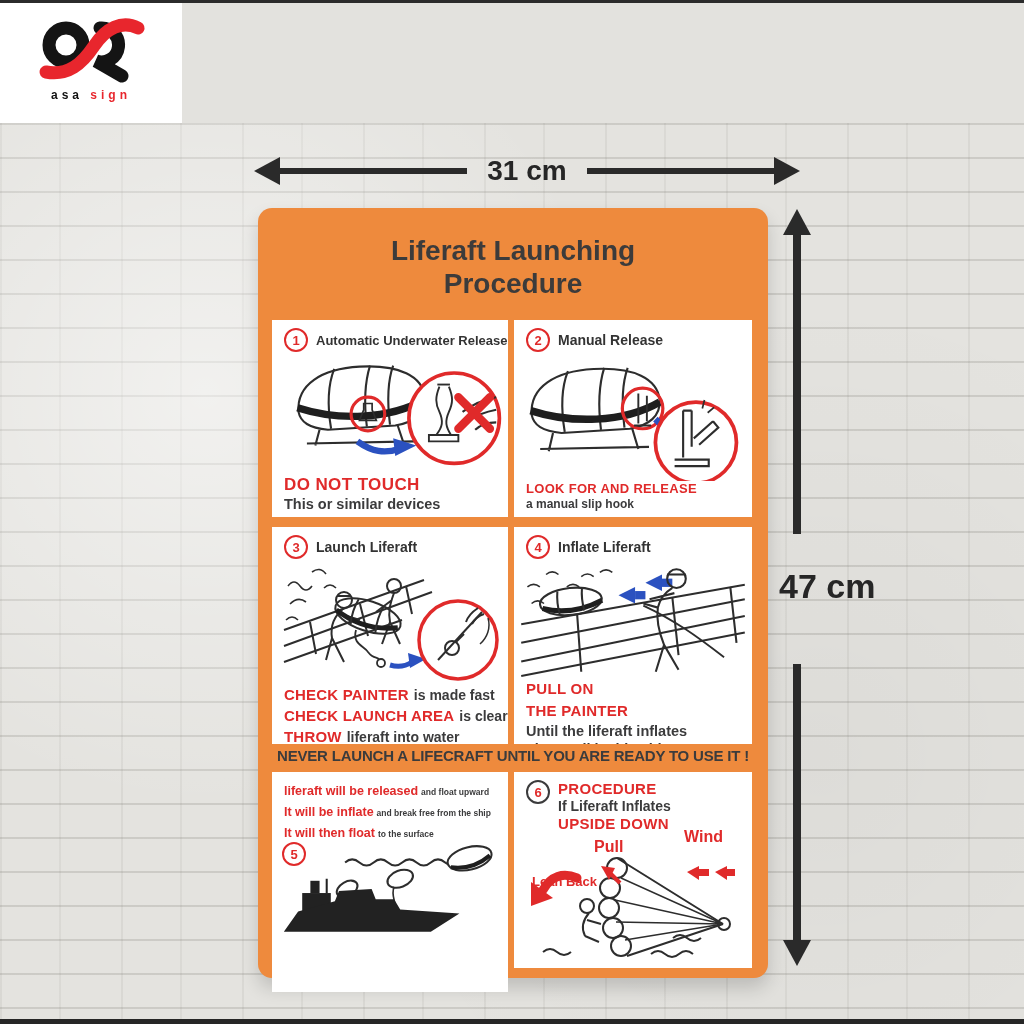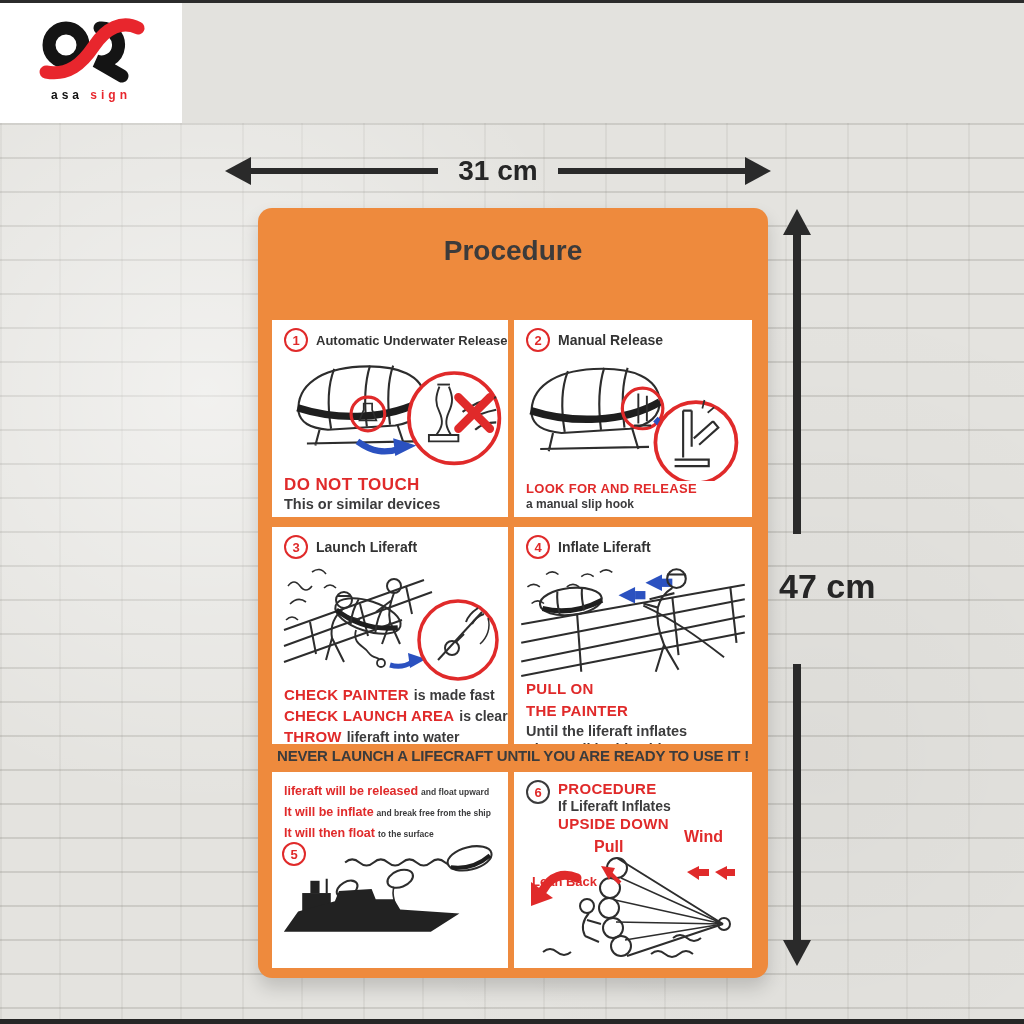--- a/index.html
+++ b/index.html
@@ -24,21 +24,21 @@
   .logo-box{position:absolute;left:0;top:0;width:182px;height:123px;background:#ffffff;}
   .logo-mark{position:absolute;left:34px;top:12px;width:116px;height:72px;}
   .logo-text{position:absolute;left:0;top:88px;width:182px;text-align:center;font-size:12px;font-weight:700;letter-spacing:4px;color:#111;}
   .logo-text .red{color:#e8262d;}
   .banner{position:absolute;left:182px;top:0;width:842px;height:123px;background:#ec1b24;color:#fff;}
   .banner-inner{padding:7px 0 0 33px;}
   .banner-line{font-size:45px;font-weight:700;letter-spacing:-1px;line-height:1.17;
     -webkit-text-stroke:1.6px #ffffff; white-space:nowrap;}
 
   
-  .dim-h{position:absolute;left:249px;top:155px;width:498px;height:32px;display:flex;align-items:center;gap:20px;z-index:20;}
+  .dim-h{position:absolute;left:278px;top:155px;width:498px;height:32px;display:flex;align-items:center;gap:20px;z-index:20;}
   .dim-h .seg{flex:1;height:6px;background:#2a2a2a;position:relative;}
   .dim-h .seg.left:before{content:"";position:absolute;left:-24px;top:-11px;border-top:14px solid transparent;border-bottom:14px solid transparent;border-right:26px solid #2a2a2a;}
   .dim-h .seg.right:after{content:"";position:absolute;right:-24px;top:-11px;border-top:14px solid transparent;border-bottom:14px solid transparent;border-left:26px solid #2a2a2a;}
   .dim-label{font-size:28px;font-weight:700;color:#262626;white-space:nowrap;}
 
   .dim-v{position:absolute;left:779px;top:211px;width:110px;height:756px;z-index:20;}
   .dim-v .vseg{position:absolute;left:14px;width:8px;background:#2a2a2a;}
   .dim-v .vseg.top{top:22px;height:301px;}
   .dim-v .vseg.top:before{content:"";position:absolute;left:-10px;top:-24px;border-left:14px solid transparent;border-right:14px solid transparent;border-bottom:26px solid #2a2a2a;}
   .dim-v .vseg.bottom{top:453px;height:278px;}
@@ -47,21 +47,21 @@
 
   
   .poster{position:absolute;left:258px;top:208px;width:510px;height:770px;background:#ee8a3d;border-radius:14px;box-shadow:0 10px 18px rgba(0,0,0,.16);z-index:10;}
   .poster-title{position:absolute;left:0;top:26px;width:100%;text-align:center;font-size:28px;font-weight:700;color:#3c3b3b;line-height:1.18;}
 
   .panel{position:absolute;background:#ffffff;overflow:hidden;}
   .p1{left:14px;top:112px;width:236px;height:197px;}
   .p2{left:256px;top:112px;width:238px;height:197px;}
   .p3{left:14px;top:319px;width:236px;height:217px;}
   .p4{left:256px;top:319px;width:238px;height:217px;}
-  .p5{left:14px;top:564px;width:236px;height:196px;}
+  .p5{left:14px;top:564px;width:236px;height:220px;}
   .p6{left:256px;top:564px;width:238px;height:196px;}
 
   .panel-head{display:flex;align-items:center;gap:8px;padding:8px 10px 1px 12px;}
   .num{flex:none;width:20px;height:20px;border:2.5px solid #e02a2a;border-radius:50%;color:#e02a2a;font-weight:700;font-size:13px;display:flex;align-items:center;justify-content:center;}
   .num.dark{border-color:#3b3b3c;}
   .head-txt{font-weight:700;color:#333;font-size:14px;white-space:nowrap;}
   .p1 .head-txt{font-size:13px;}
   .panel svg{display:block;}
 
   .cap{padding:0 12px;}
@@ -124,20 +124,21 @@
   </div>
 
   <div class="dim-v">
     <div class="vseg top"></div>
     <div class="dim-label">47 cm</div>
     <div class="vseg bottom"></div>
   </div>
 
   <div class="poster">
     <div class="poster-title">
+      <div>Liferaft Launching</div>
       <div>Procedure</div>
     </div>
 
     <div class="panel p1">
       <div class="panel-head">
         <span class="num">1</span>
         <span class="head-txt">Automatic Underwater Release</span>
       </div>
       <svg width="236" height="122" viewBox="0 0 222 116">
         <g fill="none" stroke="#2d2d2d" stroke-width="2">

